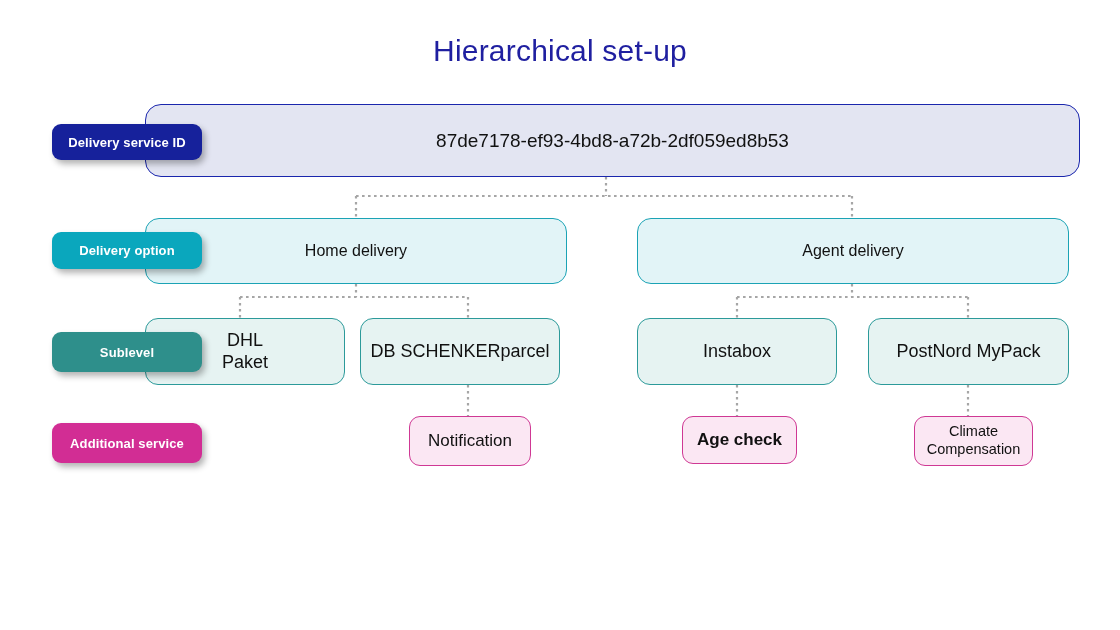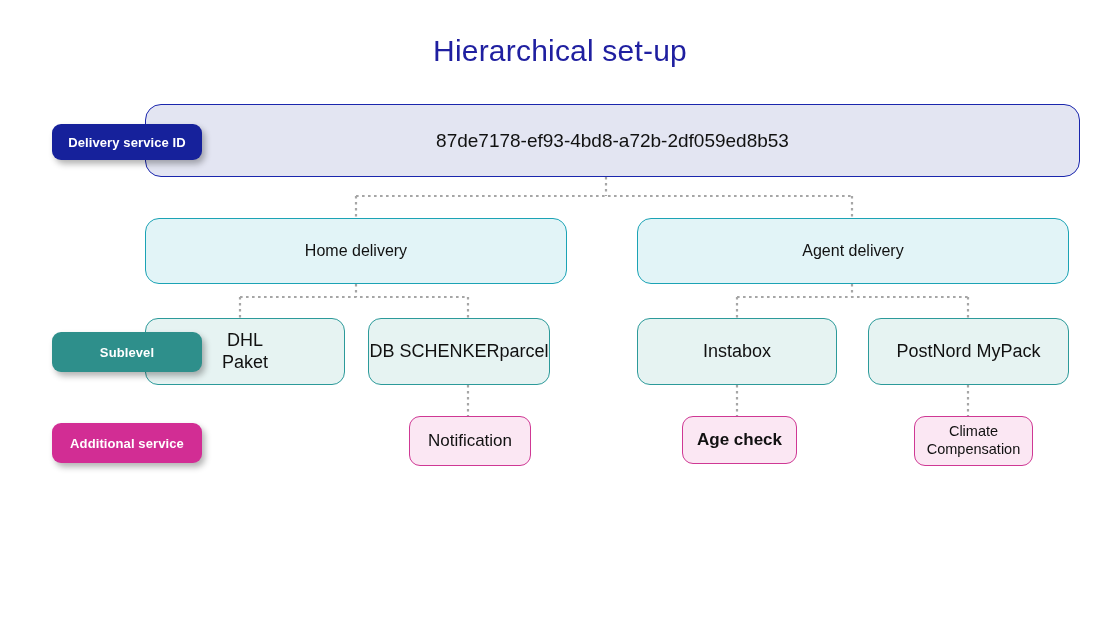--- a/index.html
+++ b/index.html
@@ -154,21 +154,21 @@
     <span>Agent delivery</span>
   </div>
 
   <div class="node node-sub" style="left:145px; top:318px; width:200px; height:67px;">
     <span>
       <span class="line-2">DHL</span>
       <span class="line-2">Paket</span>
     </span>
   </div>
 
-  <div class="node node-sub" style="left:368px; top:318px; width:182px; height:67px;justify-content:center;">
+  <div class="node node-sub" style="left:360px; top:318px; width:200px; height:67px;justify-content:center;">
     <span>DB SCHENKERparcel</span>
   </div>
 
   <div class="node node-sub" style="left:637px; top:318px; width:200px; height:67px;">
     <span>Instabox</span>
   </div>
 
   <div class="node node-sub" style="left:868px; top:318px; width:201px; height:67px;">
     <span>
       <span class="line-2">PostNord MyPack</span>
@@ -187,20 +187,23 @@
     <span>
       <span class="line-2">Climate</span>
       <span class="line-2">Compensation</span>
     </span>
   </div>
 
   <div class="pill pill-root" style="left:52px; top:124px; width:150px; height:36px;">
     <span>Delivery service ID</span>
   </div>
 
+  <div class="pill pill-option" style="left:52px; top:232px; width:150px; height:37px;">
+    <span>Delivery option</span>
+  </div>
 
   <div class="pill pill-sub" style="left:52px; top:332px; width:150px; height:40px;">
     <span>Sublevel</span>
   </div>
 
   <div class="pill pill-service" style="left:52px; top:423px; width:150px; height:40px;">
     <span>Additional service</span>
   </div>
 
 </div>

